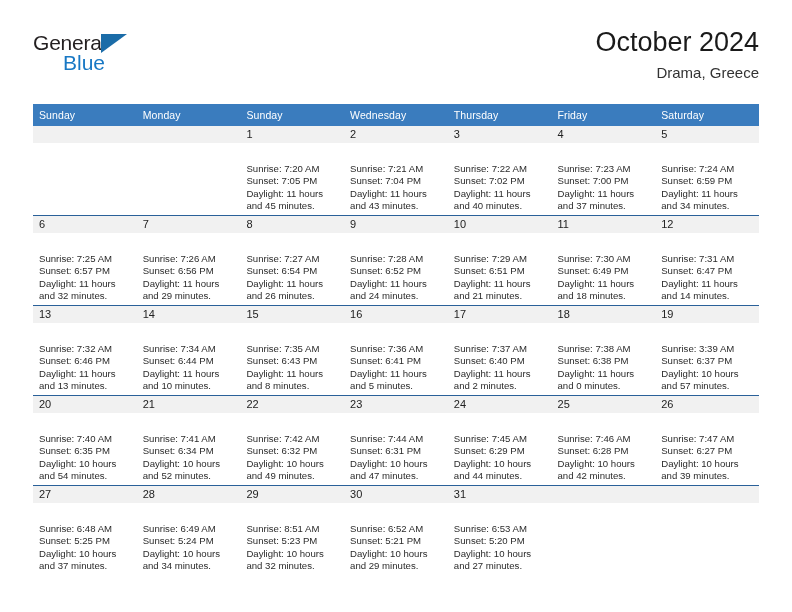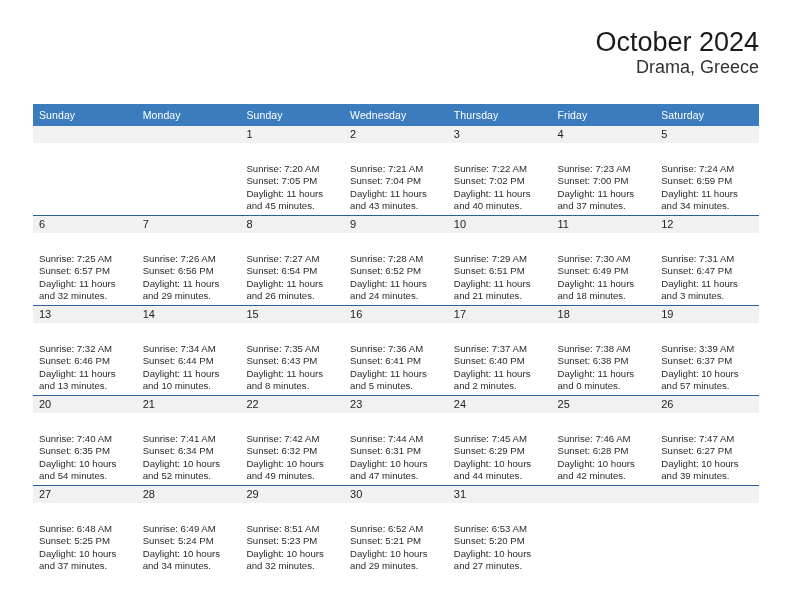--- a/index.html
+++ b/index.html
@@ -76,24 +76,25 @@
   }
   .cal-title {
     font-size: 27px;
     font-weight: 400;
     color: #1a1a1a;
     line-height: 32px;
     white-space: nowrap;
     text-align: right;
   }
   .cal-subtitle {
-    font-size: 18px;
+    font-size: 15px;
     font-weight: 400;
     color: #333333;
     line-height: 18px;
+    margin-top: 6px;
     white-space: nowrap;
   }
 
   
   .calendar {
     position: absolute;
     left: 33px;
     top: 104px;
     width: 726px;
     border-collapse: collapse;
@@ -155,20 +156,25 @@
     white-space: normal;
   }
 </style>
 </head>
 <body>
 
 <div class="page">
 
   <div class="header">
 
+    <div class="logo">
+      <span class="logo-general">General</span>
+      <span class="logo-triangle"></span>
+      <span class="logo-blue">Blue</span>
+    </div>
 
     <div class="title-block">
       <div class="cal-title">October 2024</div>
       <div class="cal-subtitle">Drama, Greece</div>
     </div>
 
   </div>
 
   <table class="calendar">
     <thead>
@@ -317,21 +323,21 @@
               </div>
             </div>
           </td>
           <td class="">
             <div class="cell-inner">
               <div class="daynum-band">12</div>
               <div class="cell-body">
                 <div>Sunrise: 7:31 AM</div>
                 <div>Sunset: 6:47 PM</div>
                 <div class="daylight-line">Daylight: 11 hours</div>
-                <div class="daylight-line">and 3 minutes.</div>
+                <div class="daylight-line">and 14 minutes.</div>
               </div>
             </div>
           </td>
         </tr>
         <tr class="week-row">
           <td class="">
             <div class="cell-inner">
               <div class="daynum-band">13</div>
               <div class="cell-body">
                 <div>Sunrise: 7:32 AM</div>

